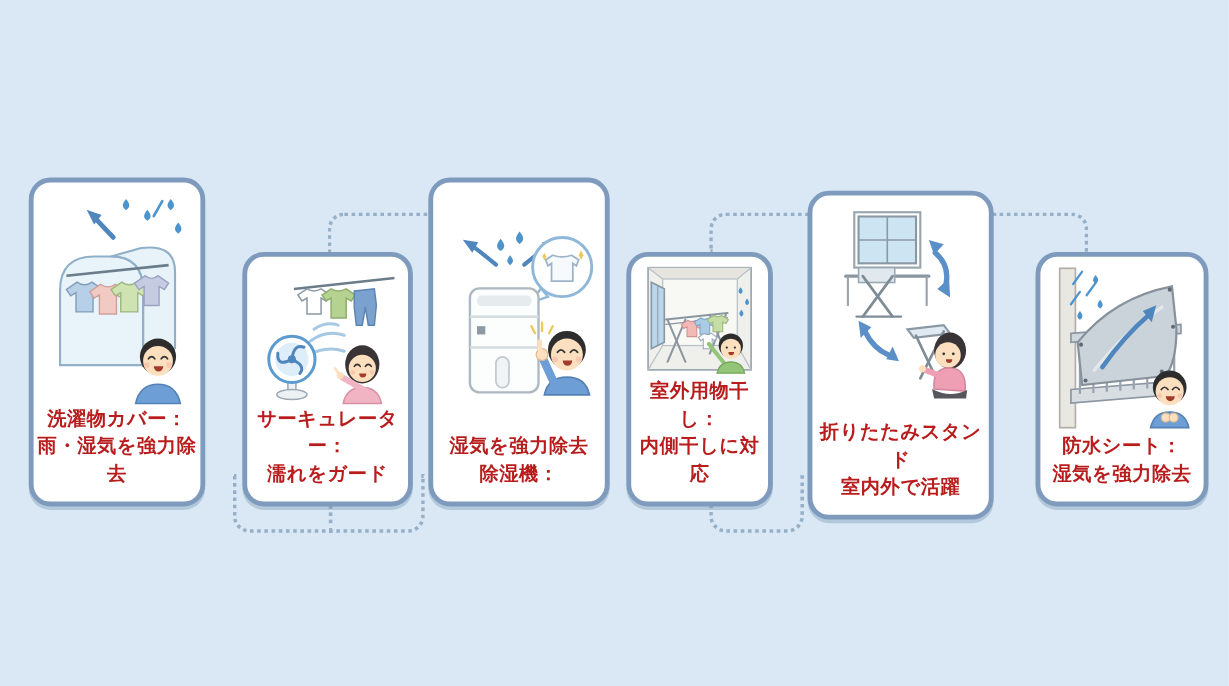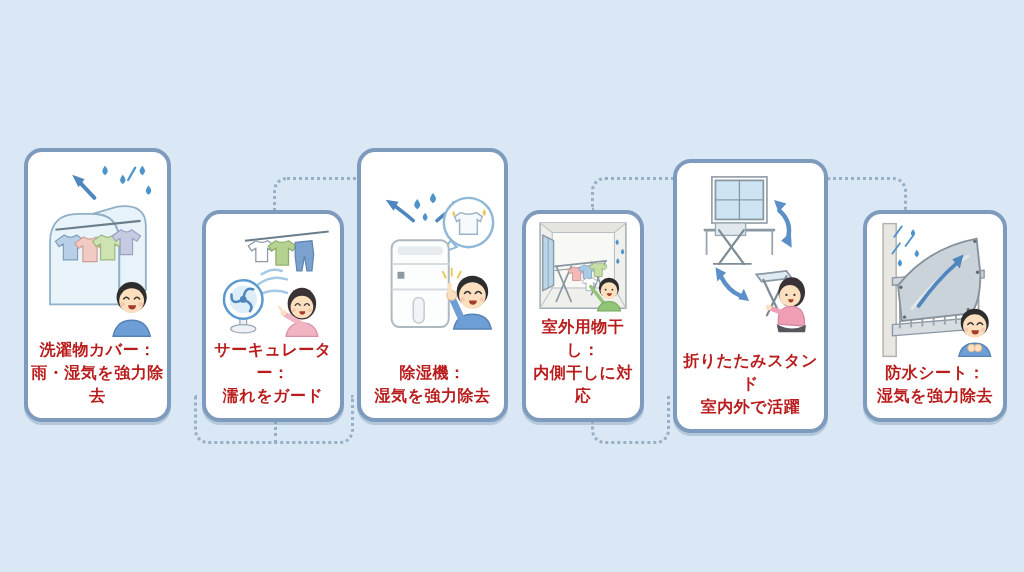--- a/index.html
+++ b/index.html
@@ -198,22 +198,22 @@
           <circle cx="-10" cy="8" r="2.4" fill="#f7c4ac" opacity=".85"></circle>
           <circle cx="10" cy="8" r="2.4" fill="#f7c4ac" opacity=".85"></circle>
           <path d="M-19 38 q3 -15 19 -15 q16 0 19 15 z" fill="#6d9ed6" stroke="#5582b4" stroke-width="1.5"></path>
           <line x1="-10" y1="30" x2="-20" y2="8" stroke="#6d9ed6" stroke-width="7" stroke-linecap="round"></line>
           <circle cx="-21" cy="4" r="5" fill="#fcdfbe" stroke="#e0b890" stroke-width="1"></circle>
           <line x1="-23" y1="0" x2="-23" y2="-7" stroke="#fcdfbe" stroke-width="4" stroke-linecap="round"></line>
         </g>
       </svg>
     </div>
     <div class="label">
+      <div>湿気を強力除去</div>
       <div>除湿機：</div>
-      <div>湿気を強力除去</div>
     </div>
   </div>
 
   <div class="card card-4">
     <div class="illus">
       <svg viewBox="0 0 139 142" preserveAspectRatio="xMidYMid meet">
 
         <rect x="6" y="6" width="127" height="126" fill="#efefec" stroke="#98a4ae" stroke-width="2"></rect>
         <polygon points="6,6 133,6 116,20 24,20" fill="#e6e4df"></polygon>
         <rect x="24" y="20" width="92" height="82" fill="#f8f8f5" stroke="#b8c0c6" stroke-width="1.5"></rect>

